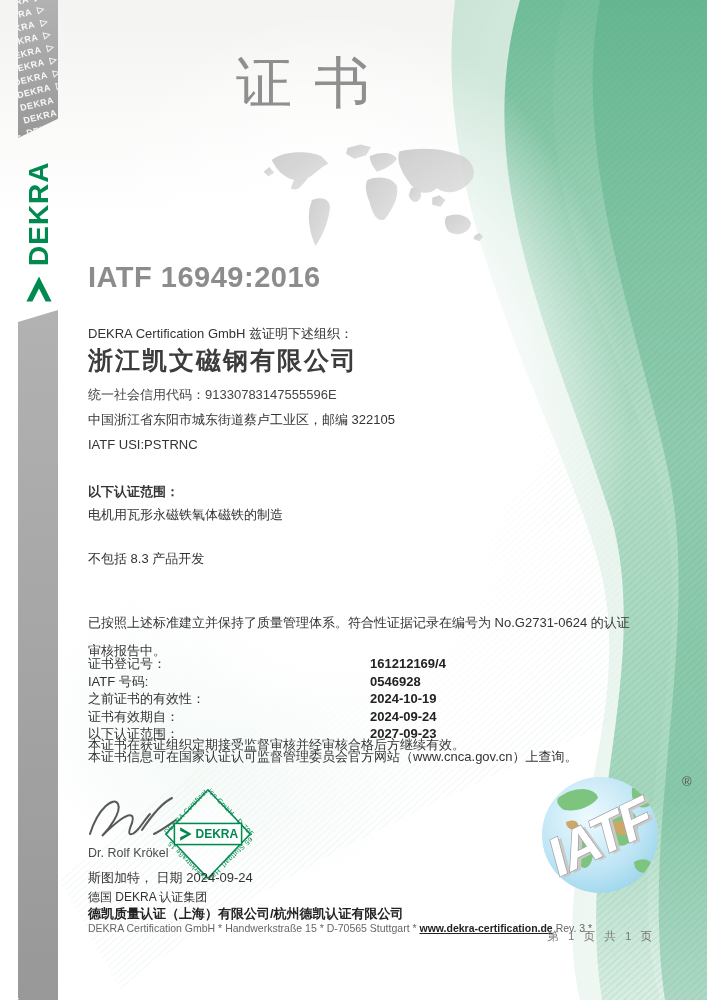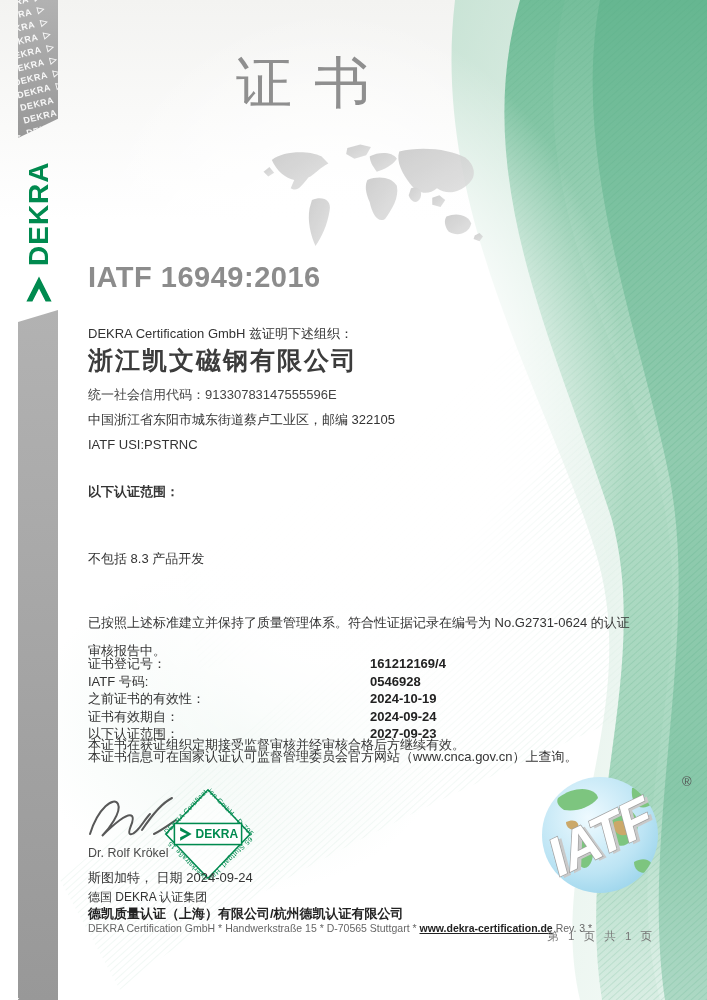--- a/index.html
+++ b/index.html
@@ -167,20 +167,21 @@
   </svg>
 
   <div class="std-heading">IATF 16949:2016</div>
 
   <div class="line intro">DEKRA Certification GmbH 兹证明下述组织：</div>
   <div class="line company">浙江凯文磁钢有限公司</div>
   <div class="line credit">统一社会信用代码：91330783147555596E</div>
   <div class="line address">中国浙江省东阳市城东街道蔡卢工业区，邮编 322105</div>
   <div class="line usi">IATF USI:PSTRNC</div>
   <div class="line scope-heading">以下认证范围：</div>
+  <div class="line scope">电机用瓦形永磁铁氧体磁铁的制造</div>
   <div class="line exclusion">不包括 8.3  产品开发</div>
   <div class="line compliance">已按照上述标准建立并保持了质量管理体系。符合性证据记录在编号为 No.G2731-0624 的认证审核报告中。</div>
 
   <div class="details">
     <div class="detail-row">
       <span class="detail-label">证书登记号：</span>
       <span class="detail-value">161212169/4</span>
     </div>
     <div class="detail-row">
       <span class="detail-label">IATF 号码:</span>

